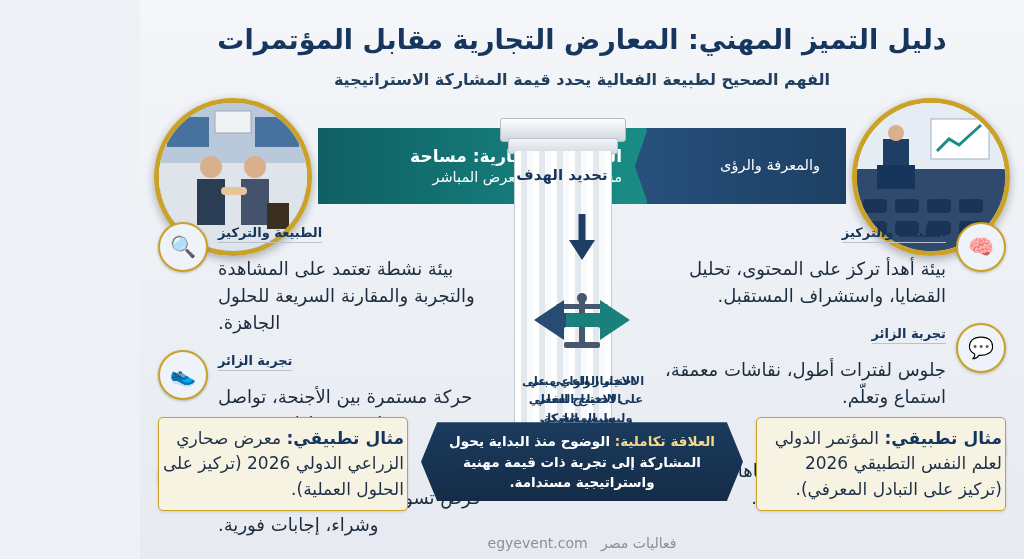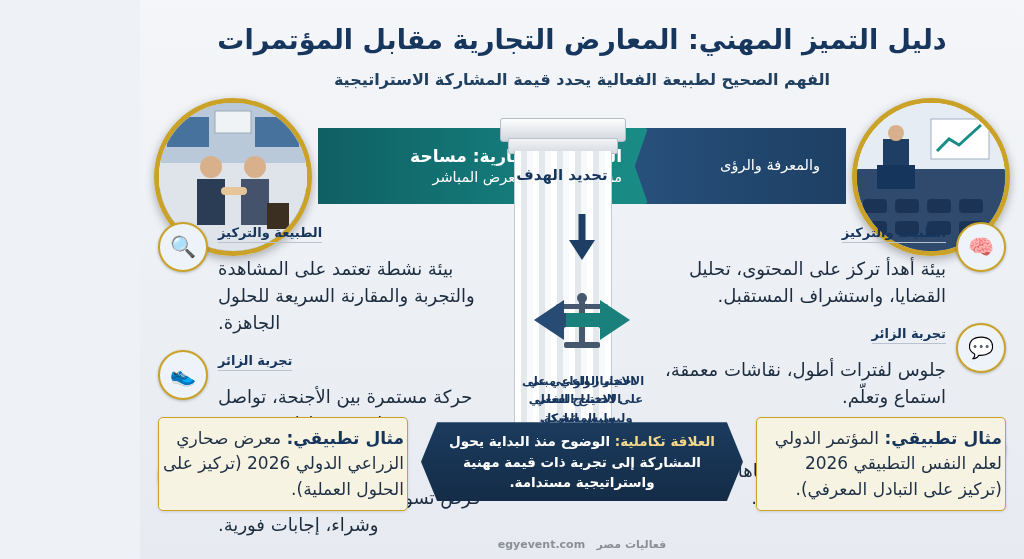--- a/index.html
+++ b/index.html
@@ -155,21 +155,21 @@
     border:1px solid #c9a227;border-radius:5px;padding:8px 3px;
     box-sizing:border-box;font-size:17px;color:#1d2f45;line-height:1.5;
     box-shadow:0 1px 3px rgba(0,0,0,.12);
   }
   .example b{color:#16355c;}
   .example.right{right:18px;text-align:right;}
   .example.left{left:18px;text-align:right;}
 
   .credit{
     position:absolute;bottom:8px;left:0;right:0;text-align:center;
-    font-size:11px;color:#8a8f96;font-weight:bold;
+    font-size:14px;color:#8a8f96;
   }
   .credit .ar{direction:rtl;}
 </style>
 </head>
 <body>
 
 <div class="canvas">
 
   <div class="title">دليل التميز المهني: المعارض التجارية مقابل المؤتمرات</div>
   <div class="subtitle">الفهم الصحيح لطبيعة الفعالية يحدد قيمة المشاركة الاستراتيجية</div>

